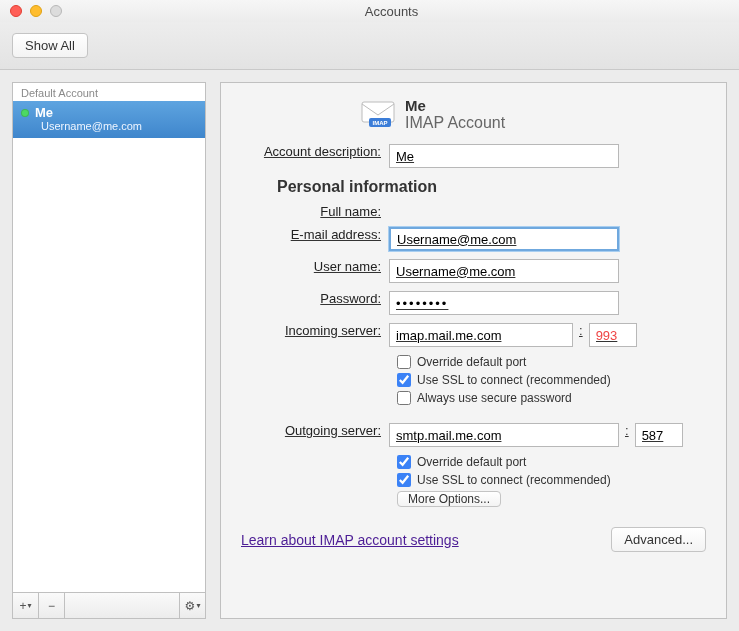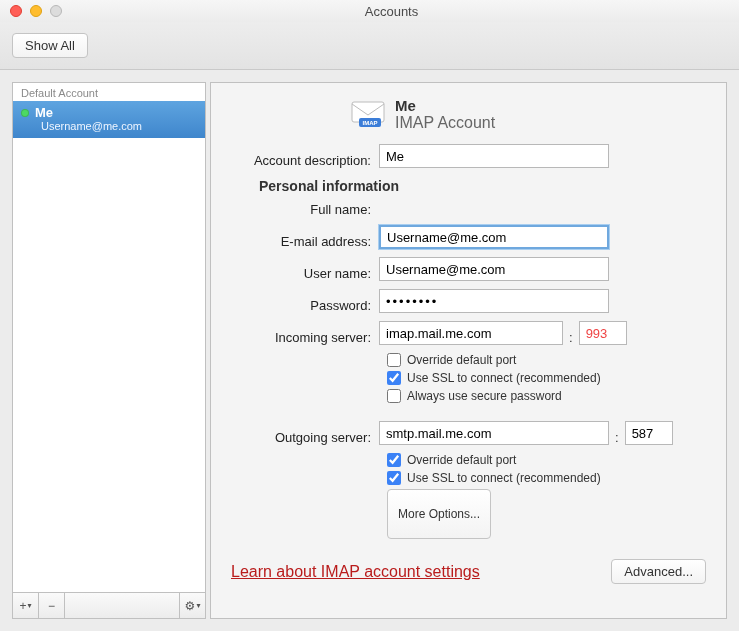--- a/index.html
+++ b/index.html
@@ -38,21 +38,21 @@
     border:1px solid #c4c4c4;
     border-radius:4px;
     padding:4px 12px;
     font-size:13px;
     color:#333;
     cursor:pointer;
   }
   .content {
     display:flex;
     padding:12px;
-    gap:4px;
+    gap:14px;
     height: calc(631px - 22px - 48px);
   }
   .sidebar {
     width: 194px;
     background:#fff;
     border:1px solid #c0c0c0;
     display:flex;
     flex-direction:column;
     position:relative;
   }
@@ -84,36 +84,36 @@
     border:1px solid #c0c0c0;
     padding:14px 20px 16px;
     position:relative;
     overflow:auto;
   }
   .hdr { display:flex; align-items:center; gap:10px; margin-bottom:12px; margin-left:120px;}
   .mail-icon { width:34px;height:28px; position:relative;}
   .mail-icon svg{width:100%;height:100%;}
   .hdr .big { font-weight:bold; font-size:15px;}
   .hdr .sub { font-size:16px; color:#666;}
-  .row { display:flex; align-items:flex-end; margin-bottom:8px;}
+  .row { display:flex; align-items:flex-start; margin-bottom:8px;text-decoration:underline;}
   .row label { width:148px; text-align:right; padding-right:8px; font-size:13px; color:#222;}
   .row input[type=text], .row input[type=password] {
     border:1px solid #b8b8b8;
     border-radius:0;
     font-size:13px;
     padding:3px 6px;
     background:#fff;
     height:24px;
   }
   .focused { border:2px solid #6fa8de !important; outline:1px solid #a8cef0;}
-  .section { font-weight:bold; font-size:14px; margin:10px 0 8px 28px;}
+  .section { font-weight:bold; font-size:16px; margin:10px 0 8px 36px;}
   .chk-row { display:flex; align-items:center; gap:6px; margin-left:156px; margin-bottom:4px; font-size:12px;}
   .chk-row input[type=checkbox]{width:14px;height:14px; accent-color:#3b82f6;}
   .port-sep { margin:0 6px;}
-  .link { color:#b91c1c; text-decoration:underline; font-size:16px; cursor:pointer;}
+  .link { color:#4c1d95; text-decoration:underline; font-size:14px; cursor:pointer;}
   .footer-row { display:flex; justify-content:space-between; align-items:center; margin-top:20px;}
   .more-btn { margin-left:156px; margin-top:2px;}
   .port-input { width:48px;}
   .port-input.disabled { background:#efefef; color:#ef4444;}
 </style>
 </head>
 <body>
 
 <div class="titlebar">
   <div class="traffic">
@@ -218,21 +218,21 @@
     </div>
     <div class="chk-row">
       <input type="checkbox" checked="" style="">
       <span>Override default port</span>
     </div>
     <div class="chk-row">
       <input type="checkbox" checked="" style="">
       <span>Use SSL to connect (recommended)</span>
     </div>
     <div class="more-btn">
-      <button class="btn" style="padding:17px 10px;font-size:12px">More Options...</button>
+      <button class="btn" style="padding:0 10px;font-size:12px">More Options...</button>
     </div>
 
     <div class="footer-row">
       <span class="link">Learn about IMAP account settings</span>
       <button class="btn">Advanced...</button>
     </div>
   </div>
 </div>
 
 </body></html>

